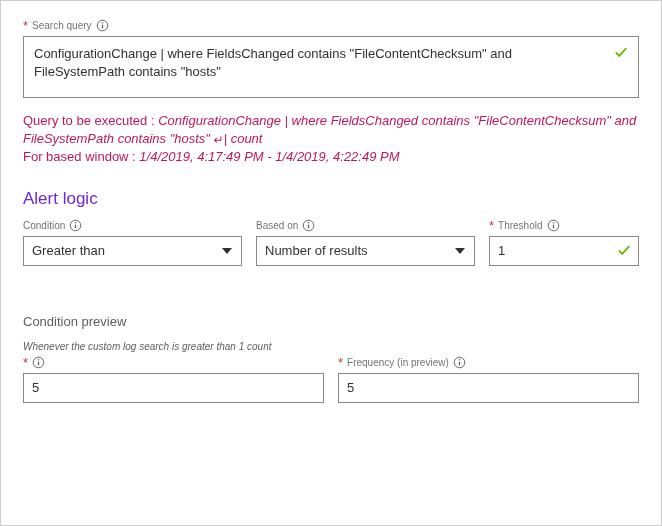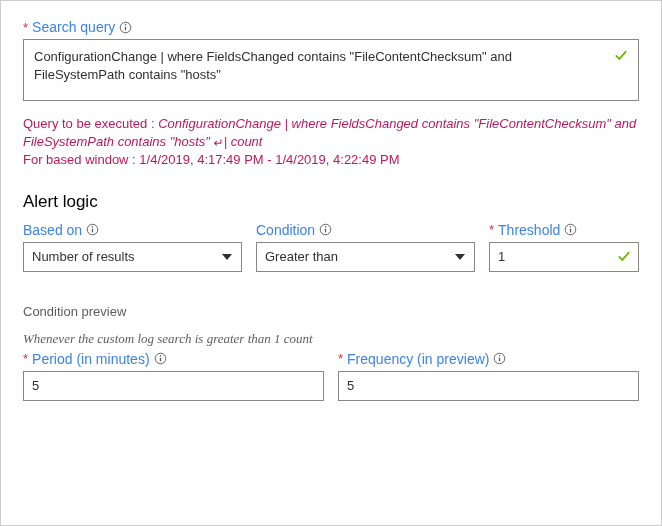--- a/index.html
+++ b/index.html
@@ -23,22 +23,22 @@
     align-items: center;
     gap: 4px;
     margin-bottom: 4px;
   }
   .required {
     color: #d13438;
     font-size: 13px;
     line-height: 1;
   }
   .label-text {
-    font-size: 14px;
-    color: #3b82f6;
+    font-size: 10px;
+    color: #737373;
   }
   .info-icon {
     width: 13px;
     height: 13px;
     display: inline-flex;
     align-items: center;
     justify-content: center;
     font-size: 10px;
     color: #605e5c;
   }
@@ -65,31 +65,31 @@
   }
   .check-icon svg, .check-icon-inline svg { width: 14px; height: 14px; }
   .desc-block {
     margin-top: 14px;
     font-size: 13px;
     color: #be185d;
     line-height: 1.4;
   }
   .desc-block .line1 .qstatic { font-style: normal; }
   .desc-block .query-part { font-style: italic; }
-  .desc-block .time-part { }
+  .desc-block .time-part { font-style: italic; }
   .return-symbol {
     font-style: normal;
     font-size: 12px;
     display: inline-block;
     transform: translateY(1px);
   }
   h2.section {
     font-size: 17px;
     font-weight: 400;
-    color: #000000;
+    color: #6d28d9;
     margin: 22px 0 10px 0;
   }
   .row3 {
     display: flex;
     gap: 14px;
   }
   .col {
     flex: 1;
     display: flex;
     flex-direction: column;
@@ -132,28 +132,27 @@
   }
   .input-wrap .check-icon-inline {
     position: absolute;
     right: 8px;
     top: 7px;
     margin: 0;
   }
   .sub-section {
     font-size: 13px;
     color: #605e5c;
-    margin-top: 32px;
+    margin-top: 48px;
   }
   .preview-text {
     font-style: italic;
-    font-size: 13px;
+    font-size: 10px;
     color: #605e5c;
     margin-top: 12px;
-    font-family: Liberation Serif, serif;
   }
   .row2 {
     display: flex;
     gap: 14px;
     margin-top: 4px;
   }
   .row2 .col { flex: 1; }
 </style>
 </head>
 <body>
@@ -188,54 +187,54 @@
     <div class="line2">
       <span>For based window : </span><span class="time-part">1/4/2019, 4:17:49 PM - 1/4/2019, 4:22:49 PM</span>
     </div>
   </div>
 
   <h2 class="section">Alert logic</h2>
 
   <div class="row3">
     <div class="col">
       <div class="label-row">
+        <span class="label-text">Condition</span>
+        <span class="info-icon">
+          <svg viewBox="0 0 16 16">
+              <circle cx="8" cy="8" r="6.5" fill="none" stroke="#605e5c" stroke-width="1.2"></circle>
+              <rect x="7.2" y="7" width="1.6" height="4.5" fill="#605e5c"></rect>
+              <circle cx="8" cy="4.6" r="1" fill="#605e5c"></circle>
+            </svg>
+        </span>
+      </div>
+      <div class="select-wrap">
+        <select>
+          <option>Greater than</option>
+        </select>
+      </div>
+    </div>
+
+    <div class="col">
+      <div class="label-row">
         <span class="label-text">Based on</span>
         <span class="info-icon">
           <svg viewBox="0 0 16 16">
               <circle cx="8" cy="8" r="6.5" fill="none" stroke="#605e5c" stroke-width="1.2"></circle>
               <rect x="7.2" y="7" width="1.6" height="4.5" fill="#605e5c"></rect>
               <circle cx="8" cy="4.6" r="1" fill="#605e5c"></circle>
             </svg>
         </span>
       </div>
       <div class="select-wrap">
         <select>
           <option>Number of results</option>
         </select>
       </div>
     </div>
 
-    <div class="col">
-      <div class="label-row">
-        <span class="label-text">Condition</span>
-        <span class="info-icon">
-          <svg viewBox="0 0 16 16">
-              <circle cx="8" cy="8" r="6.5" fill="none" stroke="#605e5c" stroke-width="1.2"></circle>
-              <rect x="7.2" y="7" width="1.6" height="4.5" fill="#605e5c"></rect>
-              <circle cx="8" cy="4.6" r="1" fill="#605e5c"></circle>
-            </svg>
-        </span>
-      </div>
-      <div class="select-wrap">
-        <select>
-          <option>Greater than</option>
-        </select>
-      </div>
-    </div>
-
     <div class="col threshold">
       <div class="label-row">
         <span class="required">*</span>
         <span class="label-text">Threshold</span>
         <span class="info-icon">
           <svg viewBox="0 0 16 16">
               <circle cx="8" cy="8" r="6.5" fill="none" stroke="#605e5c" stroke-width="1.2"></circle>
               <rect x="7.2" y="7" width="1.6" height="4.5" fill="#605e5c"></rect>
               <circle cx="8" cy="4.6" r="1" fill="#605e5c"></circle>
             </svg>
@@ -253,21 +252,20 @@
   </div>
 
   <div class="sub-section">Condition preview</div>
   <div class="preview-text">Whenever the custom log search is greater than 1 count</div>
 
 
   <div class="row2">
     <div class="col">
       <div class="label-row">
         <span class="required">*</span>
-        <span class="label-text">Period (in minutes)</span>
         <span class="info-icon">
           <svg viewBox="0 0 16 16">
               <circle cx="8" cy="8" r="6.5" fill="none" stroke="#605e5c" stroke-width="1.2"></circle>
               <rect x="7.2" y="7" width="1.6" height="4.5" fill="#605e5c"></rect>
               <circle cx="8" cy="4.6" r="1" fill="#605e5c"></circle>
             </svg>
         </span>
       </div>
       <input type="text" value="5" style="">
     </div>

